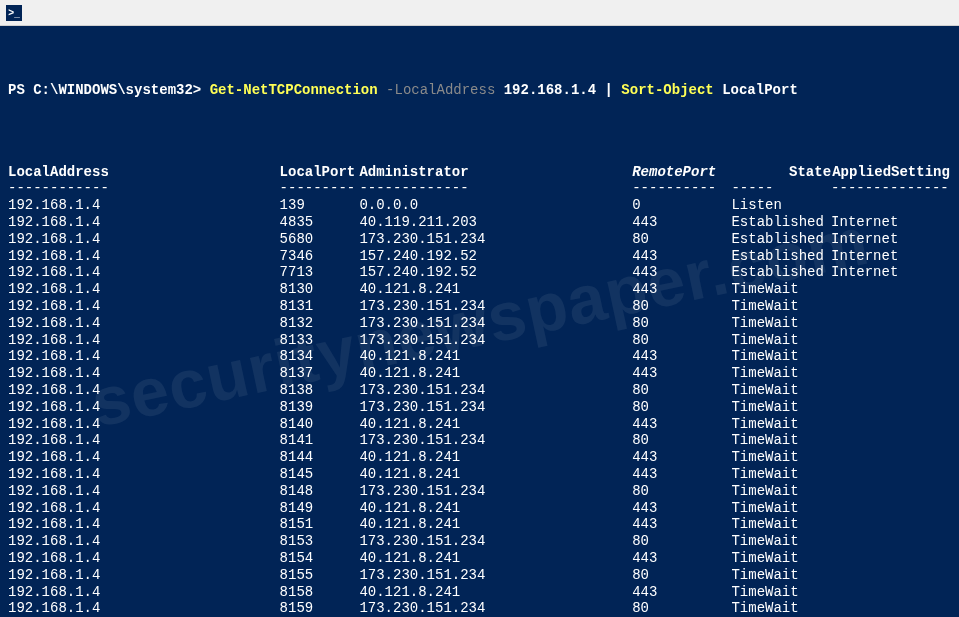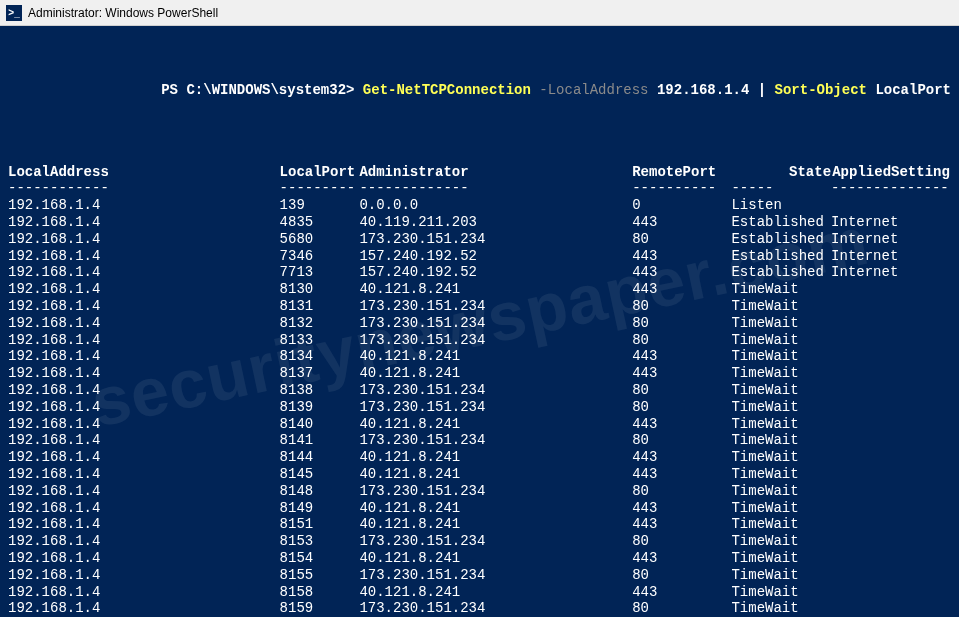--- a/index.html
+++ b/index.html
@@ -40,21 +40,20 @@
       color: #eeedf0;
       padding: 6px 8px;
       height: calc(100% - 26px);
       overflow: hidden;
       line-height: 1.2;
       white-space: pre;
       position: relative;
     }
     .prompt-line {
       margin-bottom: 14px;
-      text-align: right;
     }
     .prompt { color: #ffffff; font-weight: bold; }
     .cmd1 { color: #ffff55; font-weight: bold; }
     .arg { color: #8a8a8a; }
     .val { color: #ffffff; font-weight: bold; }
     .pipe { color: #ffffff; font-weight: bold; }
     table { border-collapse: collapse; font-family: Consolas, 'Courier New', monospace; font-size: 14px; }
     th {
       text-align: left;
       font-weight: bold;
@@ -62,21 +61,21 @@
       padding: 0 0 0 0;
     }
     td {
       color: #ffffff;
       padding: 0;
       vertical-align: top;
     }
     .col-local { width: 280px; }
     .col-lport { width: 80px; }
     .col-raddr { width: 280px; }
-    .col-rport { width: 100px; }
+    .col-rport { width: 100px; font-style: italic; }
     .col-state { width: 100px; text-align: right; }
     .col-applied { width: 120px; text-align: center; }
     .sep-row td { color: #ffffff; }
     .watermark {
       position: absolute;
       top: 50%;
       left: 50%;
       transform: translate(-50%, -50%) rotate(-12deg);
       font-family: Arial, sans-serif;
       font-size: 68px;
@@ -85,21 +84,20 @@
       pointer-events: none;
       white-space: nowrap;
       letter-spacing: 1px;
     }
   </style>
 </head>
 <body>
 
 <div class="titlebar">
   <span class="titlebar-icon">&gt;_</span>
-  <span>Administrator: Windows PowerShell</span>
 </div>
 
 <div class="terminal">
   <div class="watermark">securitynewspaper.com</div>
   <div class="prompt-line"><span class="prompt">PS C:\WINDOWS\system32&gt; </span><span class="cmd1">Get-NetTCPConnection</span><span class="arg"> -LocalAddress </span><span class="val">192.168.1.4</span><span class="pipe"> | </span><span class="cmd1">Sort-Object</span><span class="val"> LocalPort</span></div>
 
   <table>
     <thead>
       <tr>
         <th class="col-local">LocalAddress</th>

